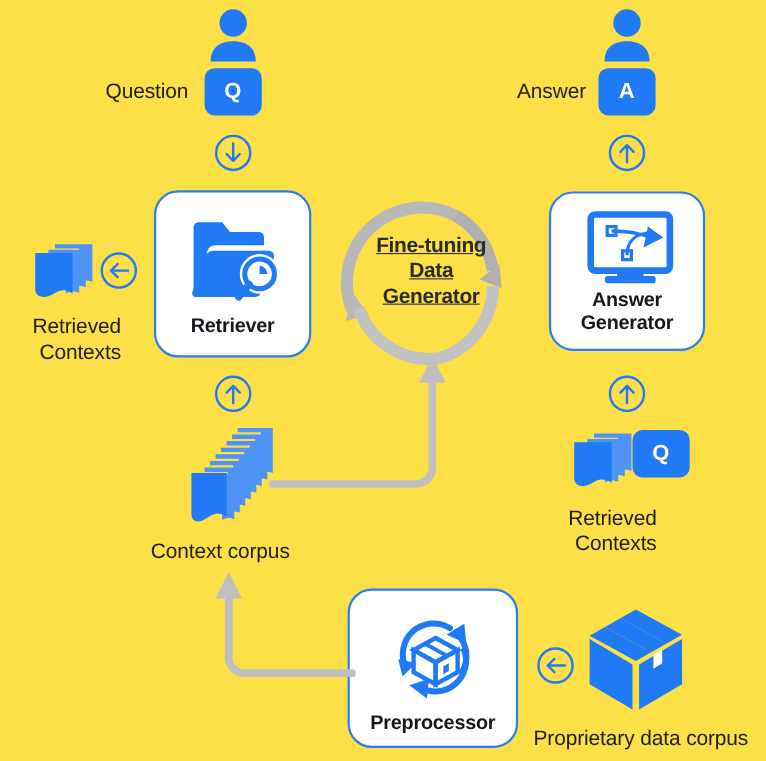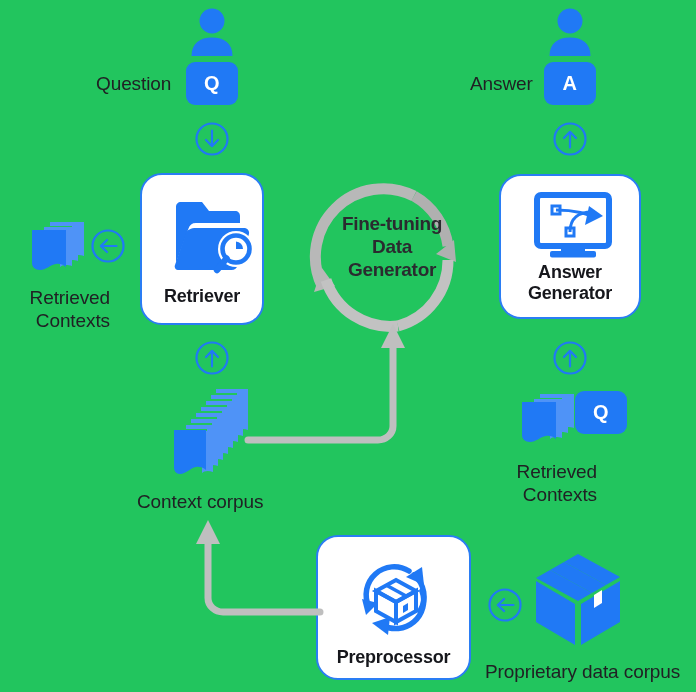--- a/index.html
+++ b/index.html
@@ -8,21 +8,21 @@
     padding: 0;
     background: #ffffff;
   }
   body {
     font-family: "Liberation Sans", sans-serif;
   }
   #canvas {
     position: relative;
     width: 696px;
     height: 692px;
-    background: #22c55e;
+    background: #fde047;
     overflow: hidden;
   }
   .abs { position: absolute; }
 
   
   .label {
     position: absolute;
     color: #202124;
     font-size: 19px;
     line-height: 23px;
@@ -46,20 +46,21 @@
   }
   .cycle-text {
     position: absolute;
     left: 0; right: 0;
     text-align: center;
     font-weight: bold;
     font-size: 19px;
     line-height: 23px;
     color: #2a2b2f;
     letter-spacing: -0.3px;
+    text-decoration: underline;
   }
 
   
   .card {
     position: absolute;
     background: #ffffff;
     border: 2px solid #2a7df4;
     border-radius: 22px;
     box-sizing: border-box;
   }
@@ -120,21 +121,21 @@
   <div class="label" style="left:470px; top:72px;">Answer</div>
   <div class="badge" style="left:544px; top:62px; width:52px; height:43px;">A</div>
 
   <div class="circ-arrow abs" style="left:553px; top:122px;">
     <svg width="34" height="34" viewBox="0 0 34 34">
       <circle cx="17" cy="17" r="15.5" fill="none" stroke="#2079f5" stroke-width="2.2"></circle>
       <path d="M17 25.5 L17 10.2 M11 16 L17 9.8 L23 16" fill="none" stroke="#2079f5" stroke-width="2.2" stroke-linecap="round" stroke-linejoin="round"></path>
     </svg>
   </div>
 
-  <div class="card" style="left:140px; top:173px; width:124px; height:152px;">
+  <div class="card" style="left:140px; top:173px; width:143px; height:152px;">
     <div class="abs" style="left:30px; top:22px;">
       <svg width="86" height="80" viewBox="0 0 86 80">
         <path d="M4 10 C4 7 6 5 9 5 L30 5 L37 14 L63 14 C66 14 68 16 68 19 L68 26 L24 26 C20 26 17.5 28 16.5 31.5 L4 66 Z" fill="#2079f5"></path>
         <path d="M24 31 L72 31 C76 31 78 34.5 76.7 38 L66 68 C65 71 62.5 73 59.5 73 L6 73 C3.5 73 2 70.5 3 68 L14 36 C15 33 19 31 24 31 Z" fill="#2079f5"></path>
         <circle cx="64" cy="52" r="18" fill="#ffffff"></circle>
         <circle cx="64" cy="52" r="13.5" fill="none" stroke="#2079f5" stroke-width="4.6"></circle>
         <path d="M64 44.5 A7.5 7.5 0 0 1 71 52 L64 52 Z" fill="#2079f5"></path>
         <path d="M54.5 61.5 L45 73" stroke="#2079f5" stroke-width="6.5" stroke-linecap="round"></path>
       </svg>
     </div>

